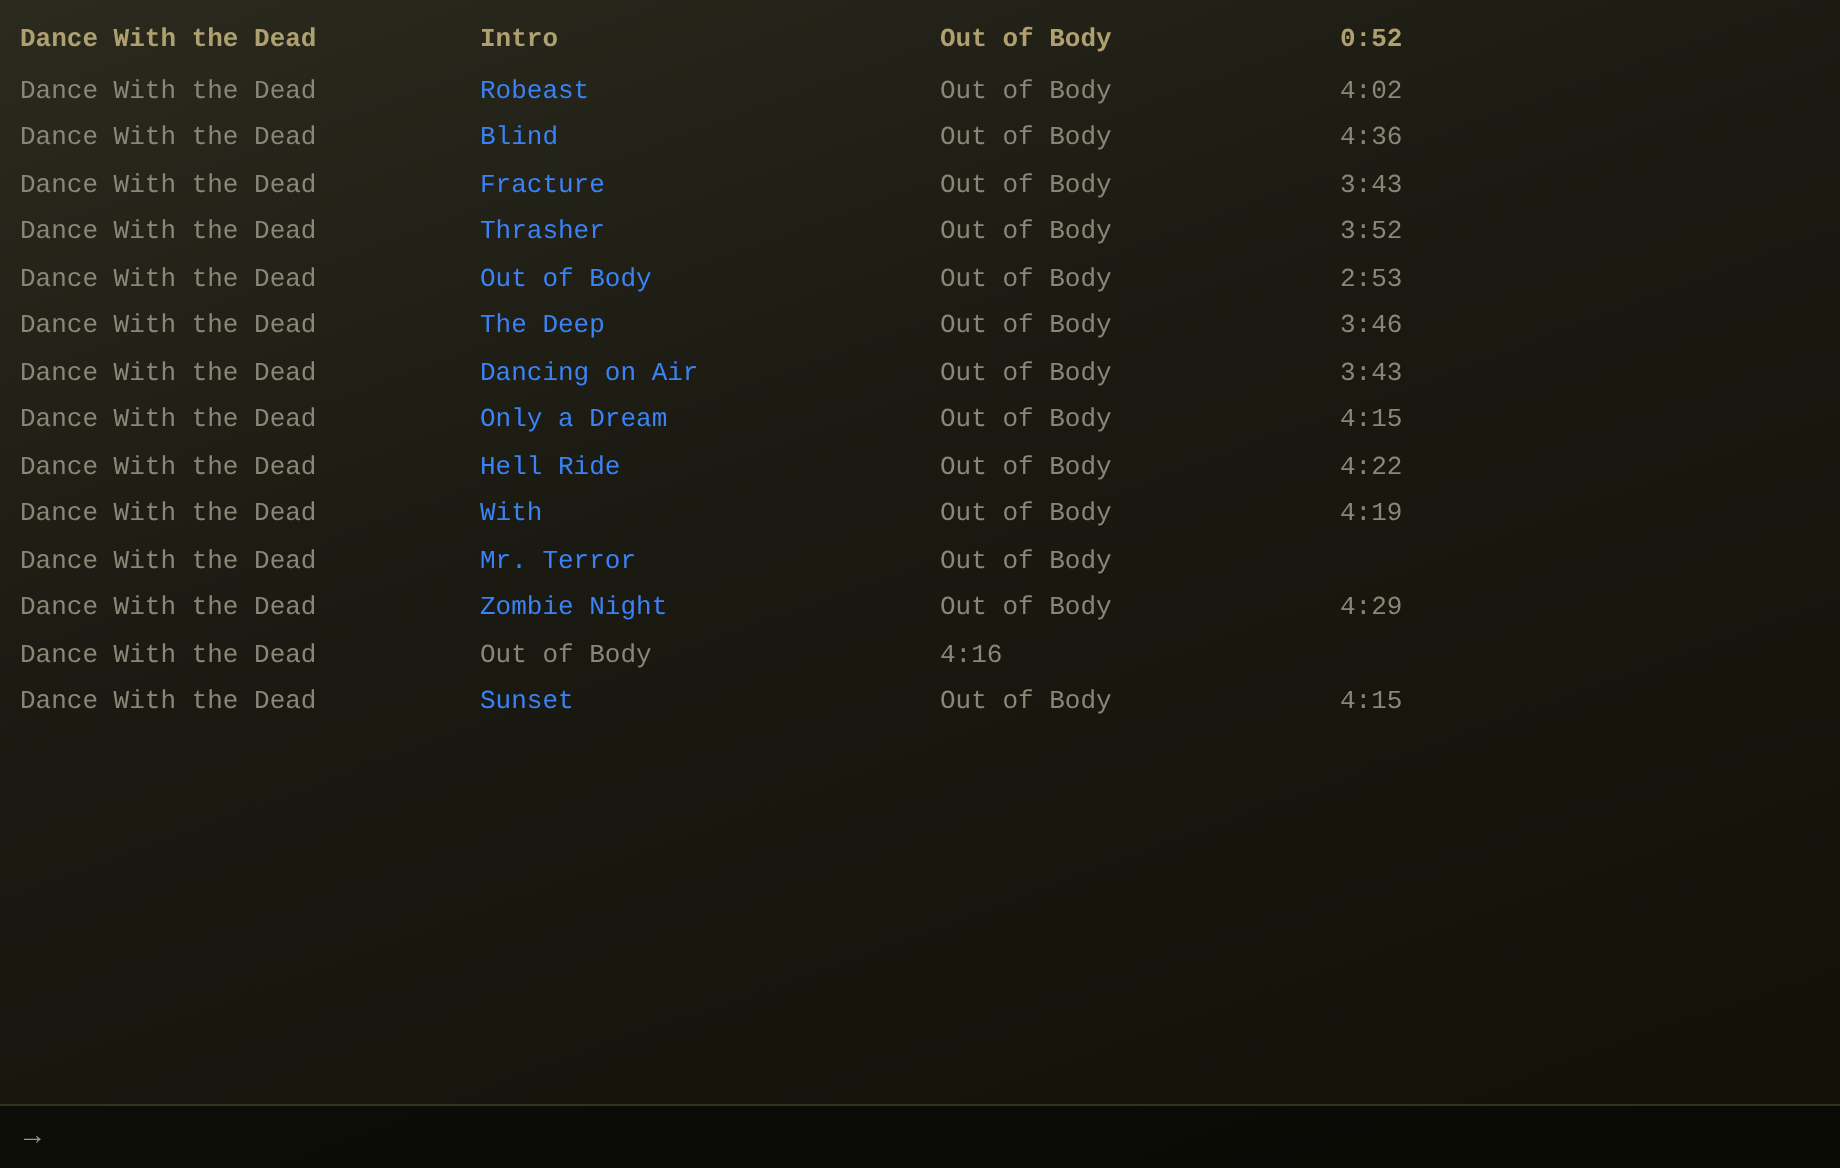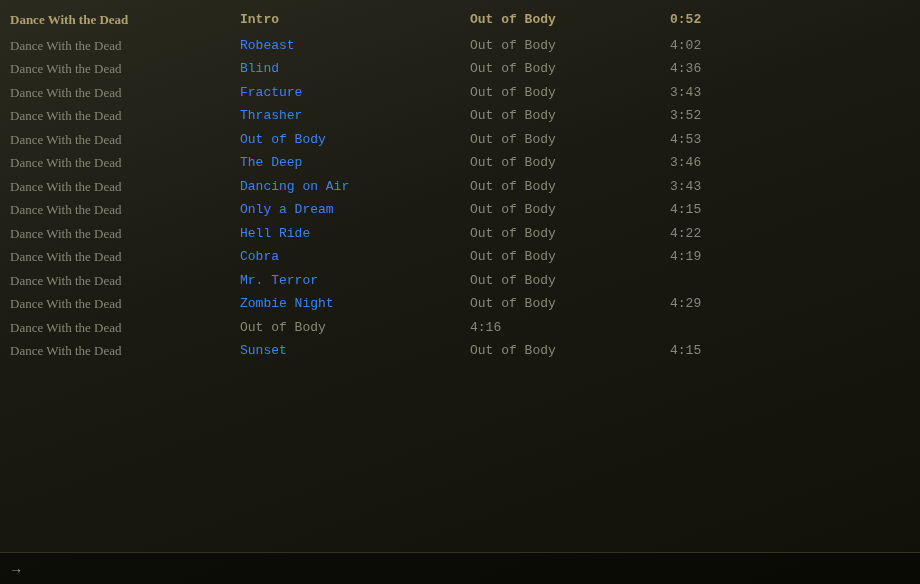--- a/index.html
+++ b/index.html
@@ -32,21 +32,20 @@
     }
 
     .track-row.header {
       color: #b0a880;
       font-weight: bold;
       margin-bottom: 2px;
     }
 
     .col-artist {
       color: #888878;
-      font-family: Liberation Serif, serif;
     }
 
     .col-title {
       color: #3b82f6;
     }
 
     .col-album {
       color: #888878;
     }
 
@@ -112,21 +111,21 @@
     <div class="track-row">
       <span class="col-artist">Dance With the Dead</span>
       <span class="col-title">Thrasher</span>
       <span class="col-album">Out of Body</span>
       <span class="col-duration">3:52</span>
     </div>
     <div class="track-row">
       <span class="col-artist">Dance With the Dead</span>
       <span class="col-title">Out of Body</span>
       <span class="col-album">Out of Body</span>
-      <span class="col-duration">4:53</span>
+      <span class="col-duration">2:53</span>
     </div>
     <div class="track-row">
       <span class="col-artist">Dance With the Dead</span>
       <span class="col-title">The Deep</span>
       <span class="col-album">Out of Body</span>
       <span class="col-duration">3:46</span>
     </div>
     <div class="track-row">
       <span class="col-artist">Dance With the Dead</span>
       <span class="col-title">Dancing on Air</span>
@@ -140,21 +139,21 @@
       <span class="col-duration">4:15</span>
     </div>
     <div class="track-row">
       <span class="col-artist">Dance With the Dead</span>
       <span class="col-title">Hell Ride</span>
       <span class="col-album">Out of Body</span>
       <span class="col-duration">4:22</span>
     </div>
     <div class="track-row">
       <span class="col-artist">Dance With the Dead</span>
-      <span class="col-title">Cobra</span>
+      <span class="col-title">With</span>
       <span class="col-album">Out of Body</span>
       <span class="col-duration">4:19</span>
     </div>
     <div class="track-row">
       <span class="col-artist">Dance With the Dead</span>
       <span class="col-title">Mr. Terror</span>
       <span class="col-album">Out of Body</span>
     </div>
     <div class="track-row">
       <span class="col-artist">Dance With the Dead</span>

